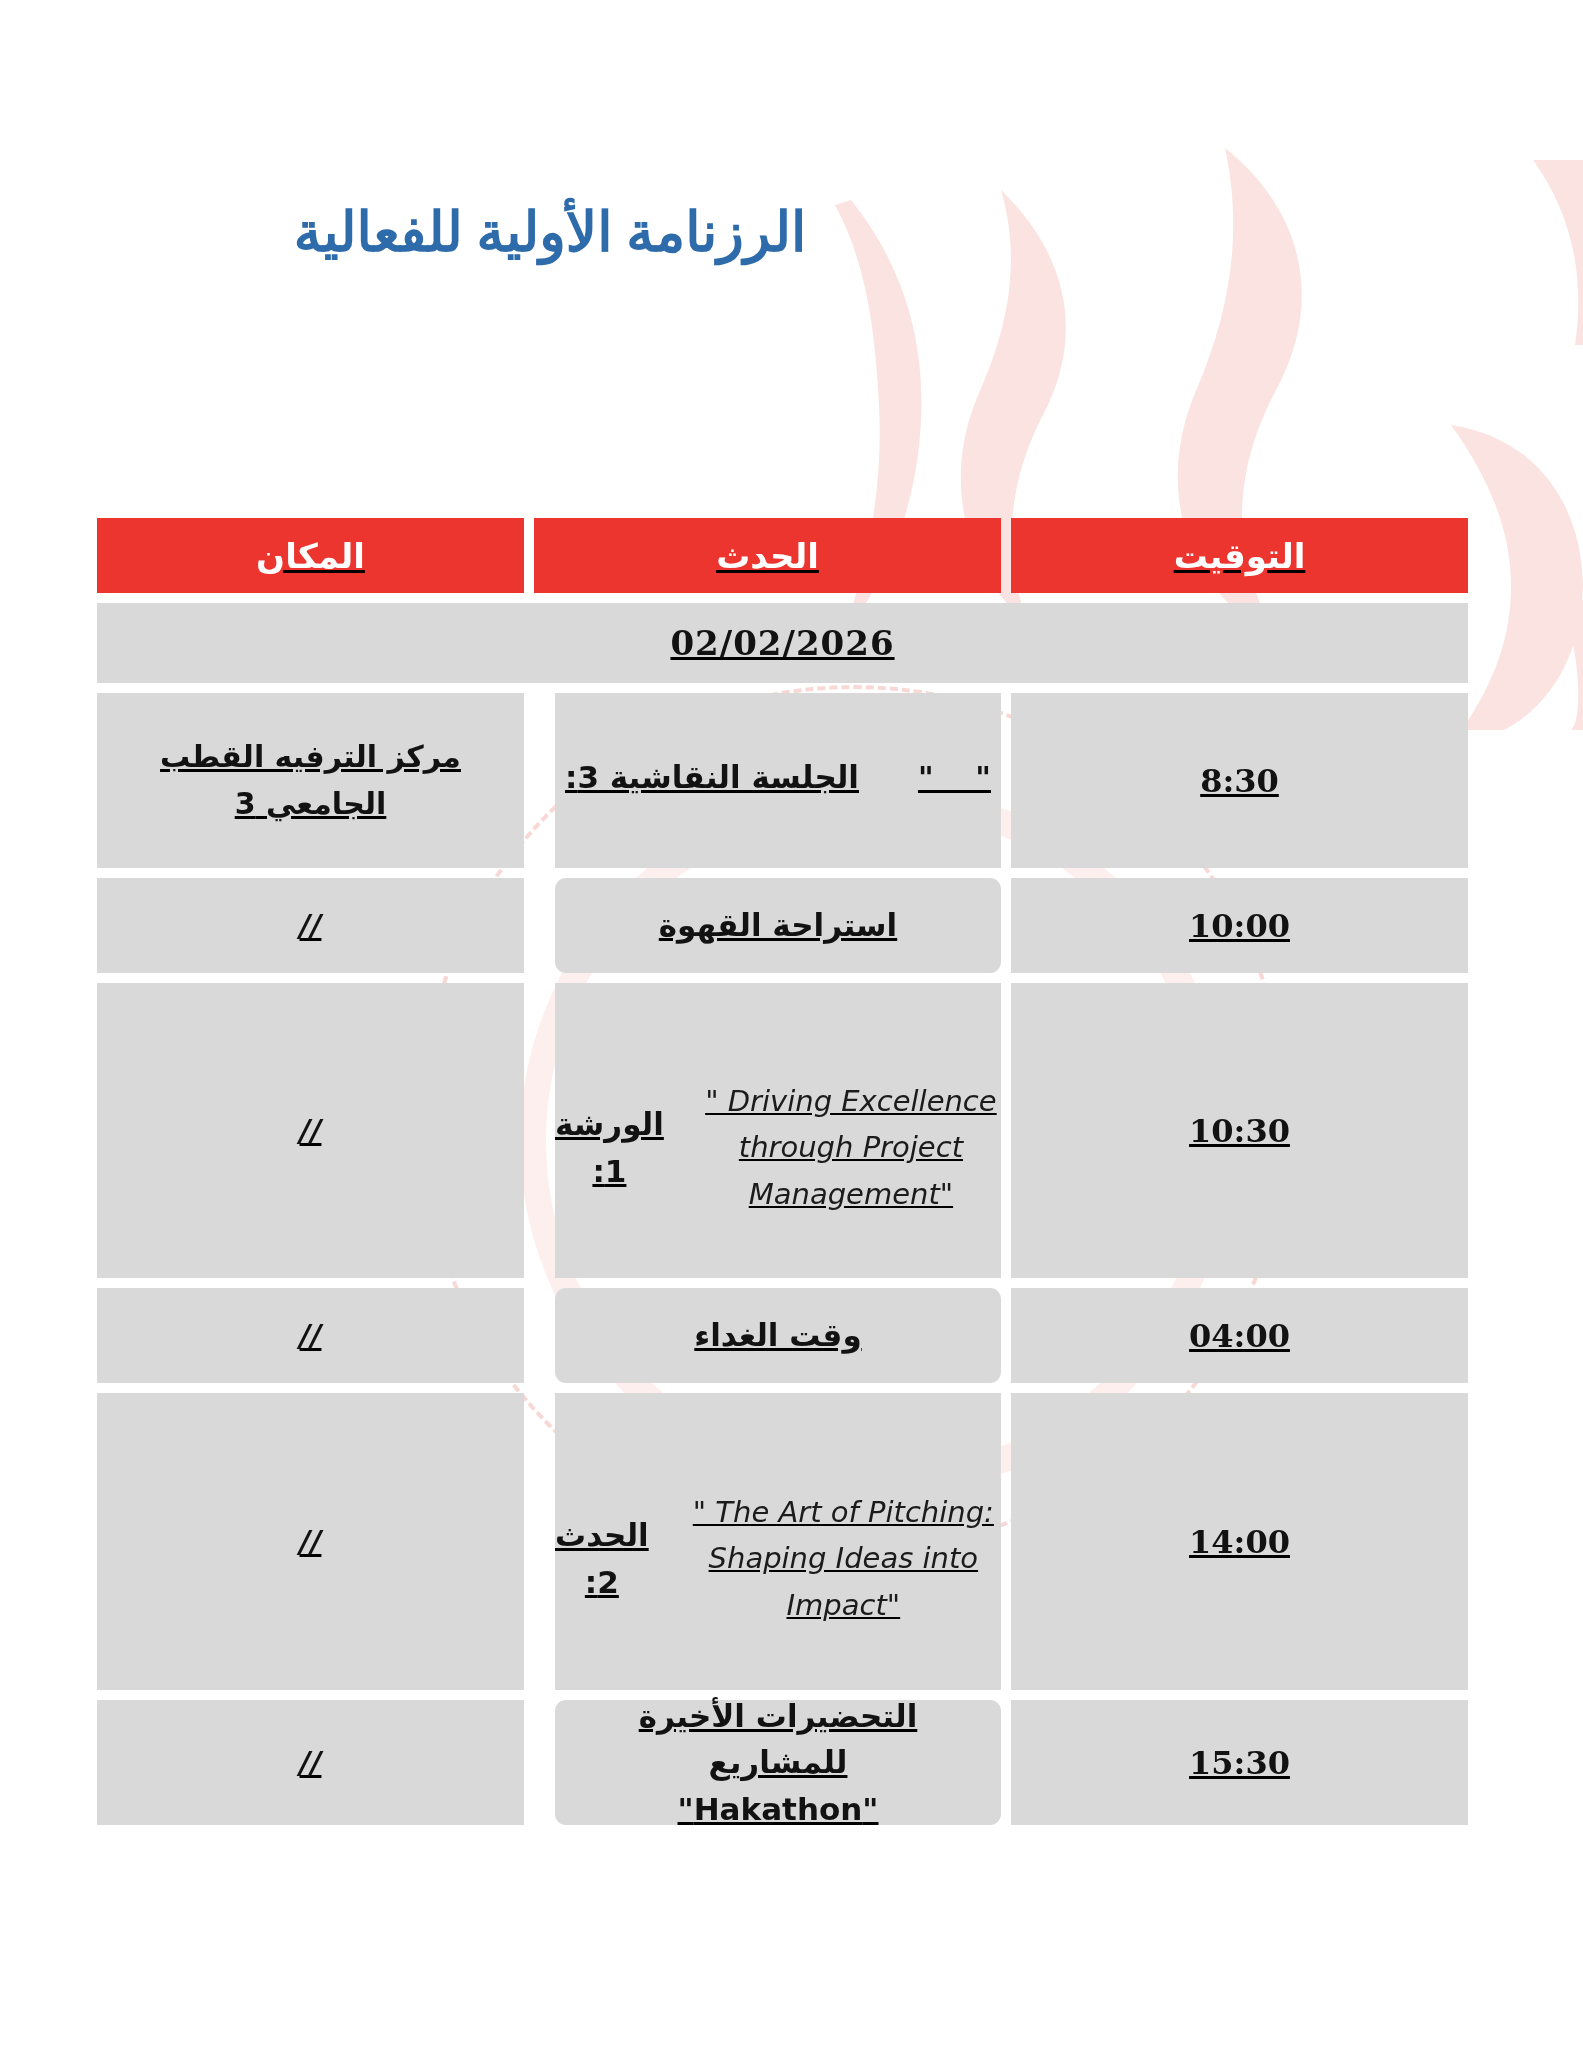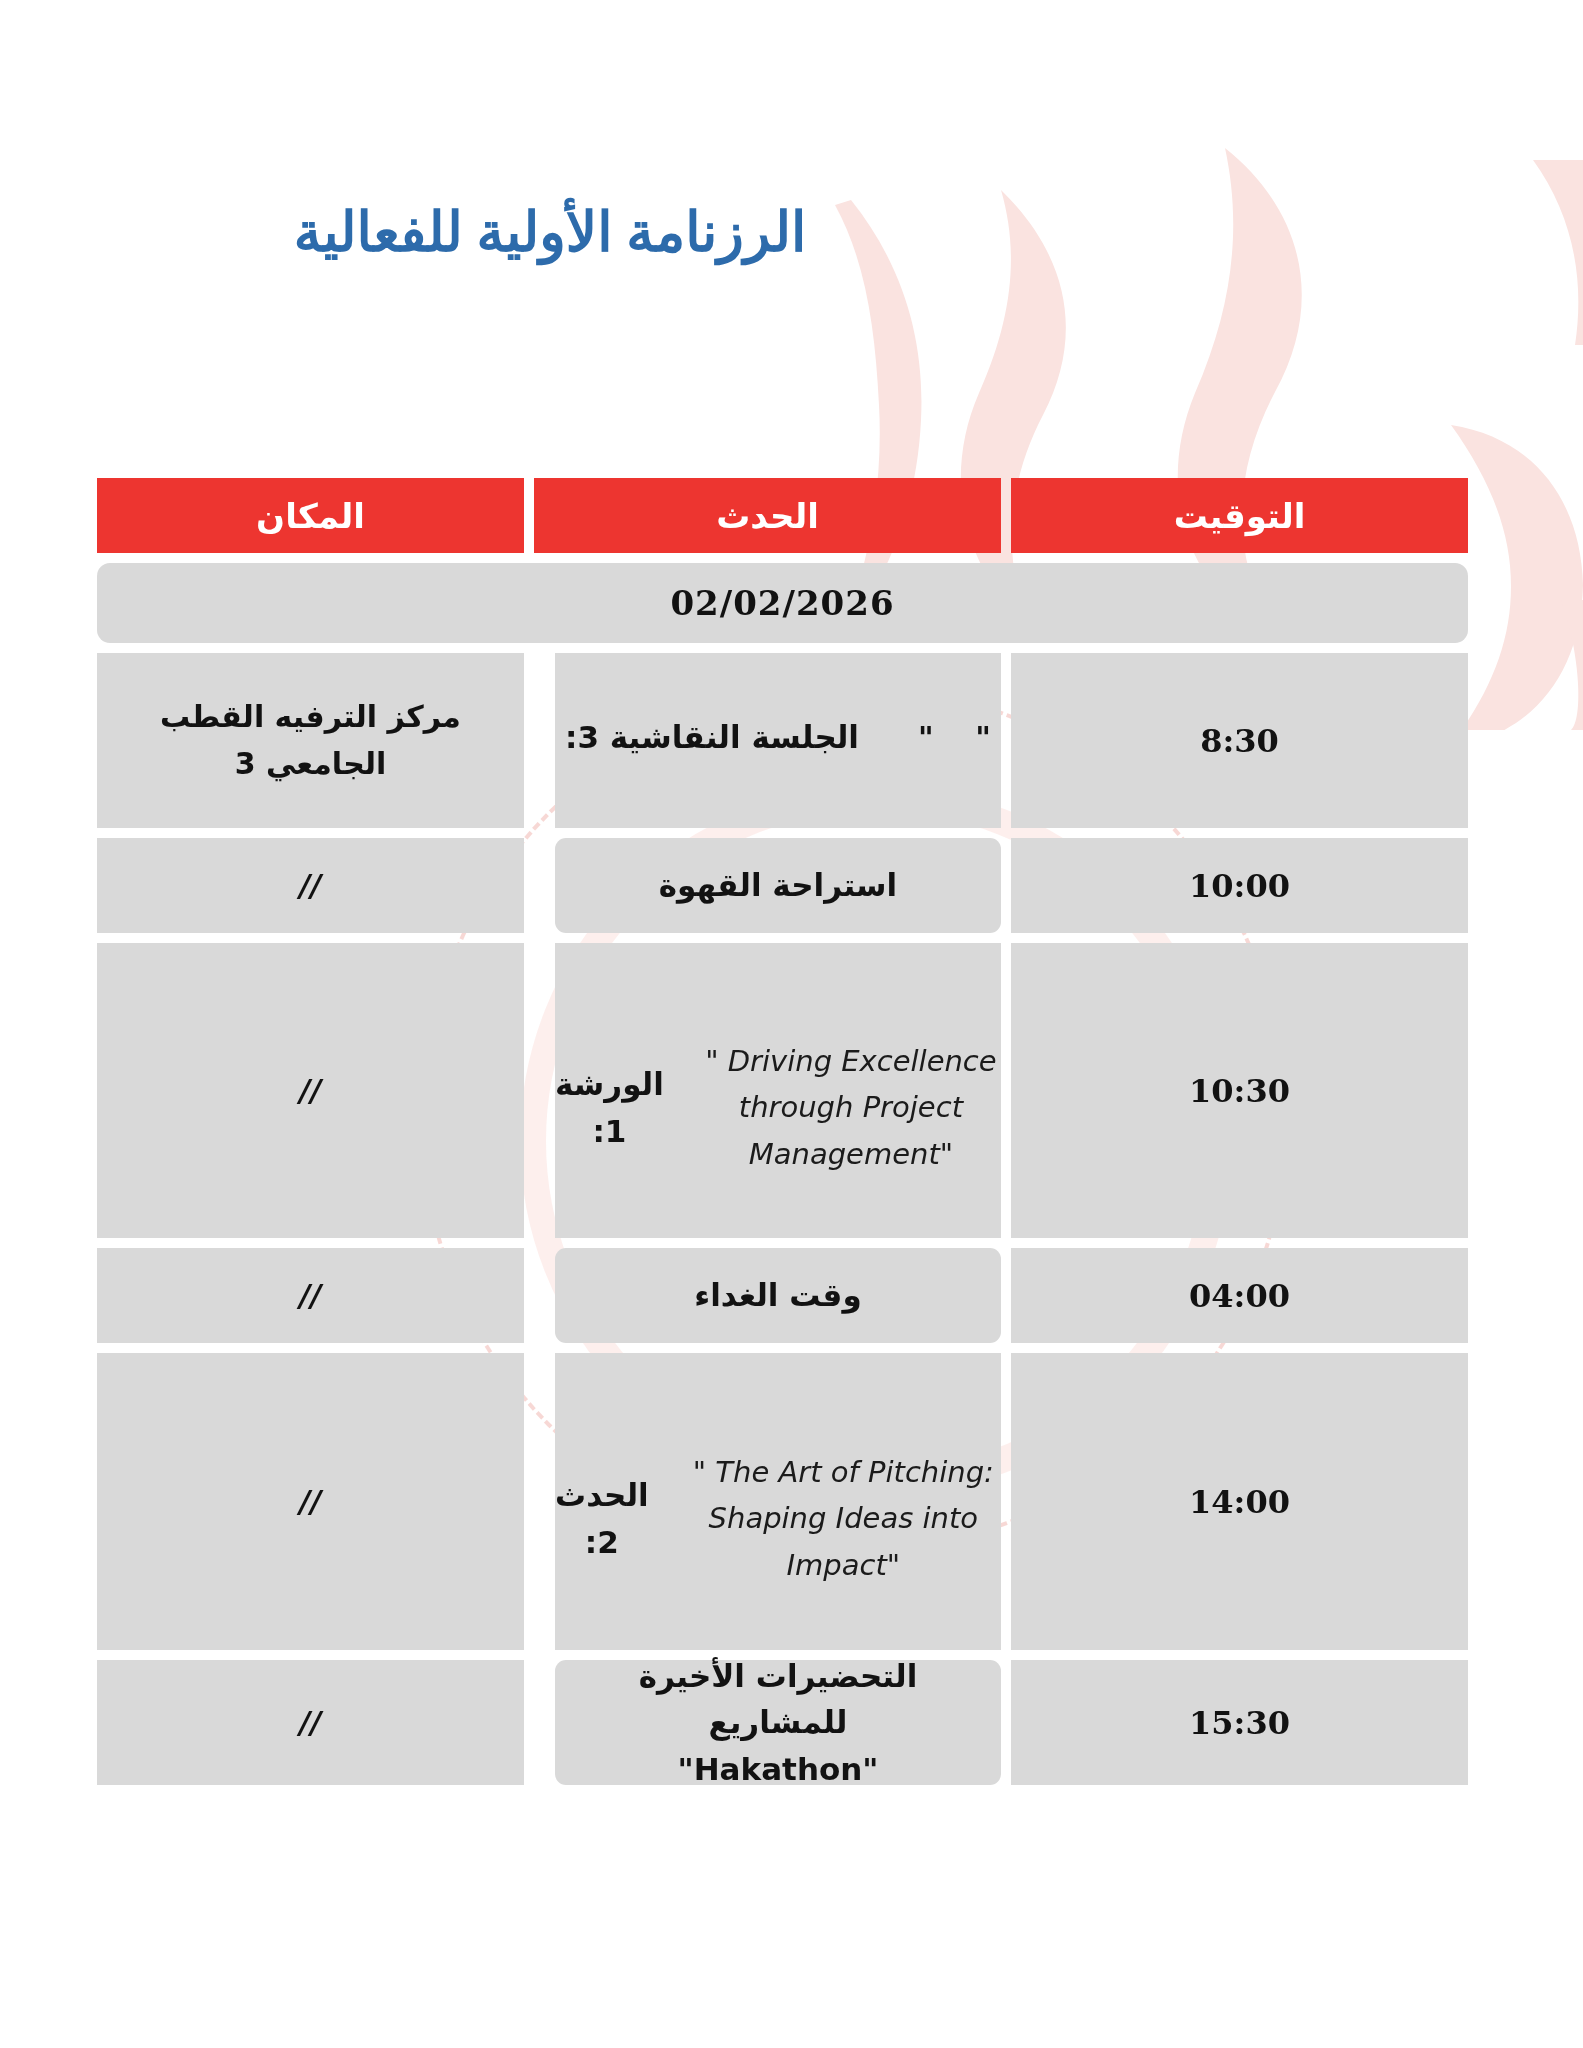--- a/index.html
+++ b/index.html
@@ -33,36 +33,37 @@
   .page-title{
     position:absolute;left:240px;top:200px;width:620px;
     margin:0;text-align:center;direction:rtl;
     color:#2d6bab;font-size:55px;font-weight:bold;
     font-family:Liberation Serif, serif;
     z-index:1;
   }
 
   
   .schedule-table{
-    position:absolute;left:97px;top:478px;
+    position:absolute;left:97px;top:518px;
     display:grid;
     grid-template-columns:427px 467px 457px; 
     grid-template-rows:75px 80px 175px 95px 295px 95px 297px 125px;
     gap:10px;
     z-index:1;
+    text-decoration:underline;
   }
   .row{display:contents;}
   .cell{
     background:#d9d9d9;
     display:flex;align-items:center;justify-content:center;
     position:relative;z-index:1;
     color:#121212;
   }
   .cell--header{background:#ed3530;}
-  .cell--date{grid-column:1 / -1;border-radius:13px;}
+  .cell--date{grid-column:1 / -1;}
 
   .t-header{
     color:#ffffff;font-size:34px;font-weight:bold;direction:rtl;
   }
   .t-date{
     font-family:"DejaVu Serif",serif;font-size:34px;font-weight:bold;
     letter-spacing:1px;
   }
   .t-time{
     font-family:"DejaVu Serif",serif;font-size:32px;font-weight:bold;

